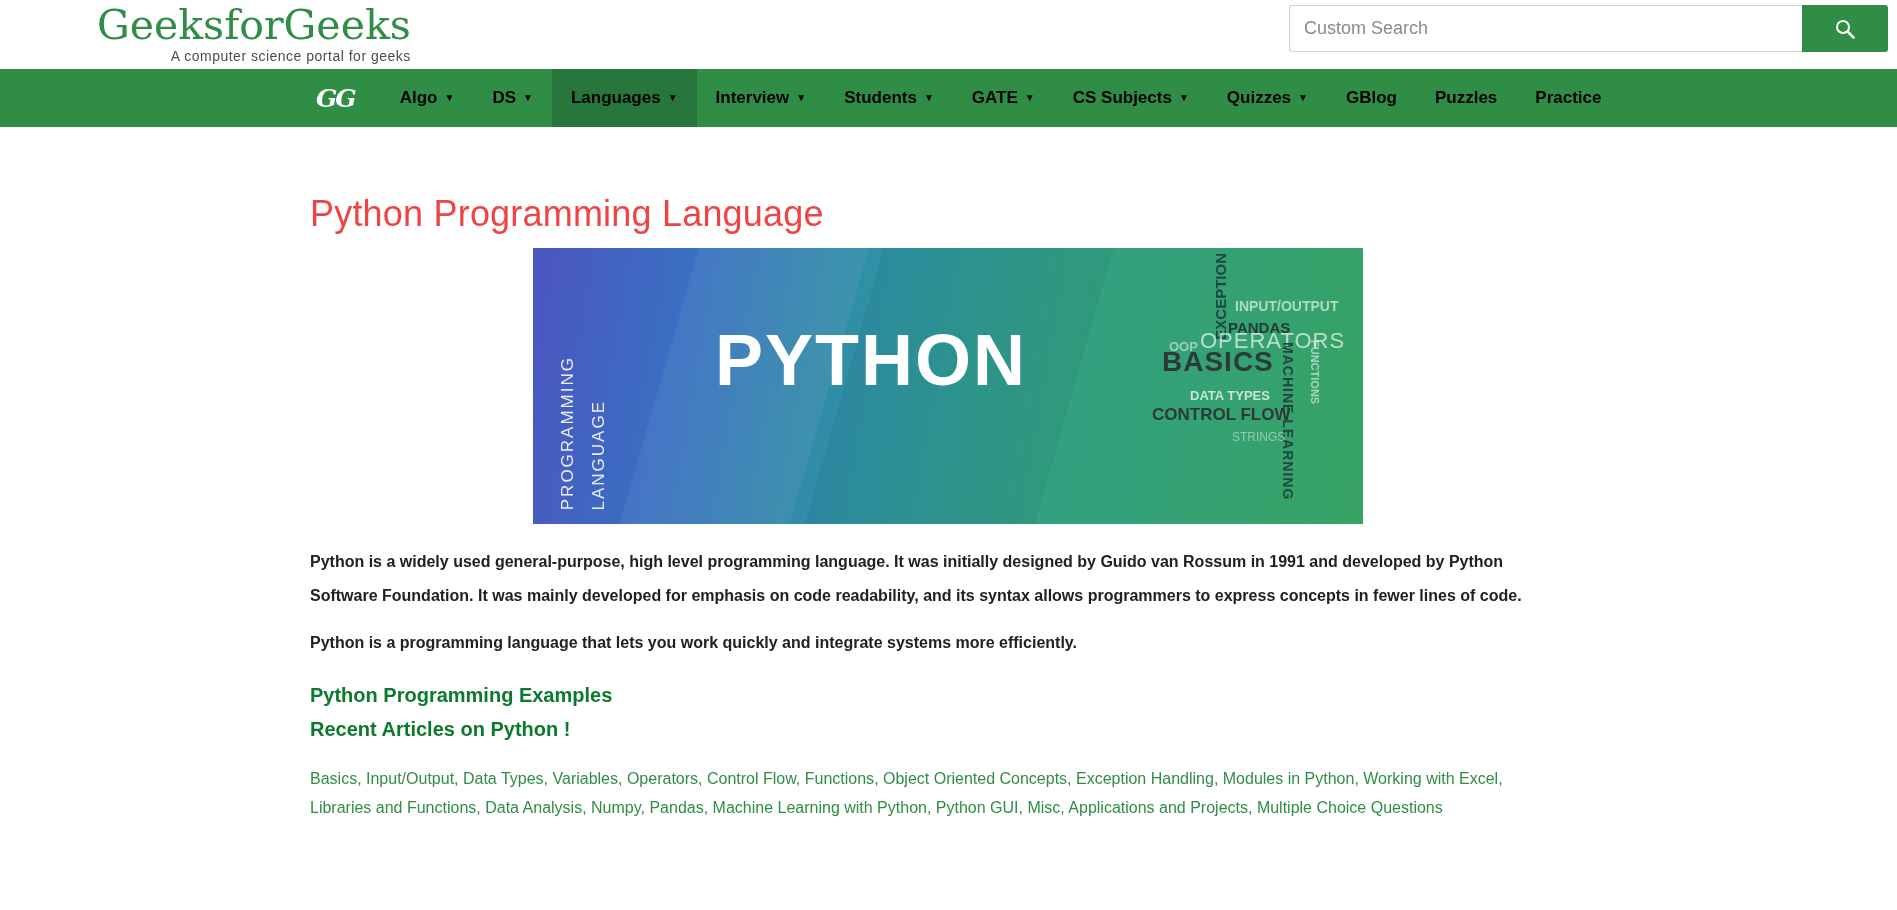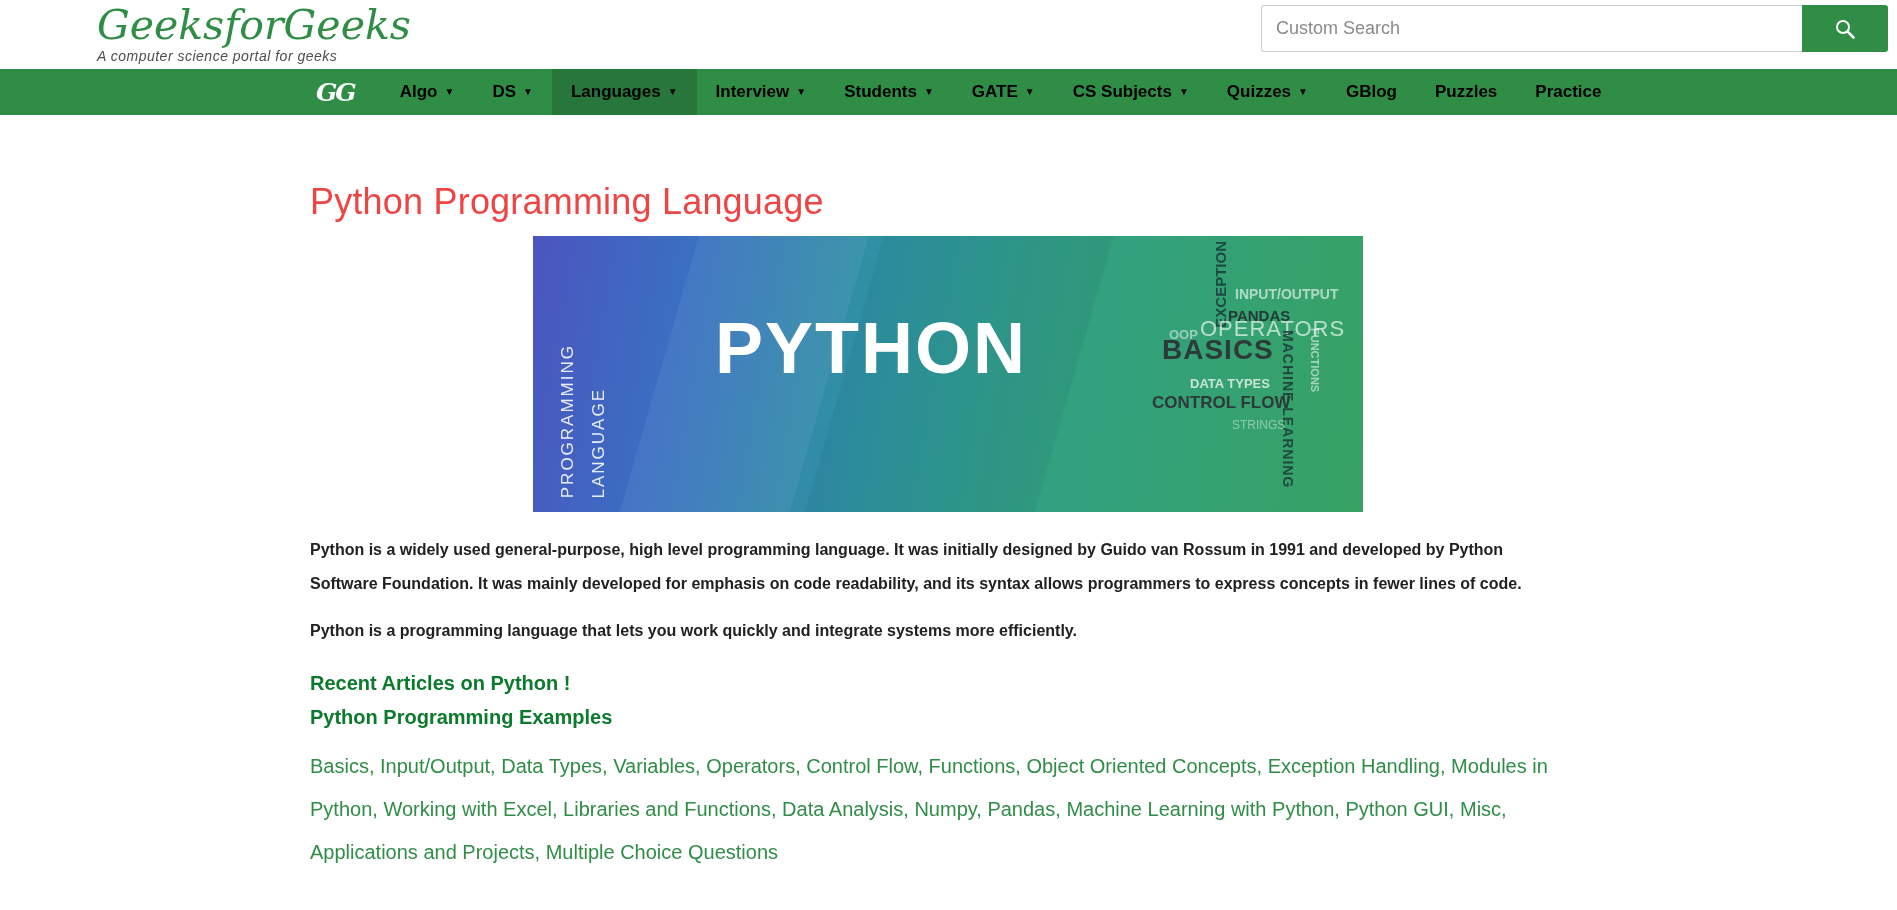--- a/index.html
+++ b/index.html
@@ -5,32 +5,32 @@
   * { margin:0; padding:0; box-sizing:border-box; }
   html, body { width:1897px; height:910px; background:#fff; overflow:hidden;
     font-family:"Liberation Sans", sans-serif; }
   :root {
     --brand-green:#2f8d46; --nav-active-green:#27763b; --featured-link-green:#0b7a2c;
     --topic-link-green:#2f8d46; --body-text:#212121; --banner-blue:#4c55bf; --banner-green:#37a263;
   }
 
   
   .site-header { position:relative; height:69px; background:#fff; }
-  .logo-block { position:absolute; left:97px; top:3px; display:inline-block; text-align:left; cursor:pointer;font-style:italic; }
+  .logo-block { position:absolute; left:97px; top:3px; display:inline-block; text-align:right; cursor:pointer; }
   .logo-title { font-family:"DejaVu Serif", serif; font-size:41px; line-height:44px; color:var(--brand-green,#2f8d46); }
   .logo-tagline { font-size:14px; color:#4d4d4d; letter-spacing:0.5px; margin-top:1px; }
   .search-wrap { position:absolute; top:5px; right:9px; width:627px; height:47px; display:flex; }
   .search-input { flex:1; border:1px solid #cfcfcf; border-right:none; border-radius:3px 0 0 3px;
-    padding:0 14px; font-size:18px; color:#0f172a; font-family:inherit; outline:none; }
+    padding:0 14px; font-size:18px; color:#0f172a; font-family:inherit; outline:none;margin-left:28px; }
   .search-input::placeholder { color:#8a8a8a; }
   .search-btn { width:86px; border:none; background:var(--brand-green,#2f8d46); border-radius:0 3px 3px 0;
     display:flex; align-items:center; justify-content:center; cursor:pointer; }
 
   
-  .navbar { display:flex; align-items:stretch; height:46px; background:var(--brand-green,#2f8d46); padding-left:316px; }
+  .navbar { display:flex; align-items:stretch; height:58px; background:var(--brand-green,#2f8d46); padding-left:316px; }
   .monogram { display:flex; align-items:center; color:#fff; font-family:"DejaVu Serif", serif;
     font-style:italic; font-weight:bold; font-size:25px; letter-spacing:-2px; margin-right:26px;
     cursor:pointer; text-decoration:none; }
   .nav-item { display:flex; align-items:center; padding:0 19px; color:#000000; font-size:17px; font-weight:bold;
     text-decoration:none; cursor:pointer; white-space:nowrap; }
   .nav-item.active { background:var(--nav-active-green,#27763b); }
   .caret { font-size:10px; margin-left:7px; line-height:1; }
 
   
   .content { margin-left:310px; width:1245px; padding-top:66px; }
@@ -63,21 +63,21 @@
   .wc9 { left:657px; top:141px; font-size:13px; font-weight:bold; color:rgba(235,245,240,0.8); }
   .wc10 { left:619px; top:158px; font-size:17px; font-weight:bold; color:#2c3a3a; }
   .wc11 { left:699px; top:183px; font-size:12px; color:rgba(255,255,255,0.45);text-align:center; }
 
   
   .para { margin-top:21px; font-size:16px; line-height:34px; color:var(--body-text,#212121);font-weight:bold; }
   .para2 { margin-top:13px; }
   .featured-links { margin-top:18px; display:flex; flex-direction:column; }
   .featured-link { font-size:20px; line-height:34px; font-weight:bold; color:var(--featured-link-green,#0b7a2c);
     text-decoration:none; cursor:pointer; width:max-content; }
-  .topic-links { margin-top:11px; font-size:20px; line-height:43px; color:var(--topic-link-green,#2f8d46); }
+  .topic-links { margin-top:18px; font-size:16px; line-height:29px; color:var(--topic-link-green,#2f8d46); }
   .topic-link { color:var(--topic-link-green,#2f8d46); text-decoration:none; cursor:pointer; }
   .sep { white-space:pre-wrap; }
 </style>
 </head>
 <body>
 
 <header class="site-header">
   <div class="logo-block">
     <div class="logo-title">GeeksforGeeks</div>
     <div class="logo-tagline">A computer science portal for geeks</div>
@@ -157,18 +157,18 @@
     <span class="wc wc8 vert">FUNCTIONS</span>
     <span class="wc wc9">DATA TYPES</span>
     <span class="wc wc10">CONTROL FLOW</span>
     <span class="wc wc11">STRINGS</span>
   </div>
 
   <p class="para">Python is a widely used general-purpose, high level programming language. It was initially designed by Guido van Rossum in 1991 and developed by Python Software Foundation. It was mainly developed for emphasis on code readability, and its syntax allows programmers to express concepts in fewer lines of code.</p>
   <p class="para para2">Python is a programming language that lets you work quickly and integrate systems more efficiently.</p>
 
   <div class="featured-links">
+    <a class="featured-link">Python Programming Examples</a>
     <a class="featured-link">Recent Articles on Python !</a>
-    <a class="featured-link">Python Programming Examples</a>
   </div>
 
   <p class="topic-links"><a class="topic-link">Basics</a><span class="sep">, </span><a class="topic-link">Input/Output</a><span class="sep">, </span><a class="topic-link">Data Types</a><span class="sep">, </span><a class="topic-link">Variables</a><span class="sep">, </span><a class="topic-link">Operators</a><span class="sep">, </span><a class="topic-link">Control Flow</a><span class="sep">, </span><a class="topic-link">Functions</a><span class="sep">, </span><a class="topic-link">Object Oriented Concepts</a><span class="sep">, </span><a class="topic-link">Exception Handling</a><span class="sep">, </span><a class="topic-link">Modules in Python</a><span class="sep">, </span><a class="topic-link">Working with Excel</a><span class="sep">, </span><a class="topic-link">Libraries and Functions</a><span class="sep">, </span><a class="topic-link">Data Analysis</a><span class="sep">, </span><a class="topic-link">Numpy</a><span class="sep">, </span><a class="topic-link">Pandas</a><span class="sep">, </span><a class="topic-link">Machine Learning with Python</a><span class="sep">, </span><a class="topic-link">Python GUI</a><span class="sep">, </span><a class="topic-link">Misc</a><span class="sep">, </span><a class="topic-link">Applications and Projects</a><span class="sep">, </span><a class="topic-link">Multiple Choice Questions</a></p>
 </main>
 
 </body></html>

